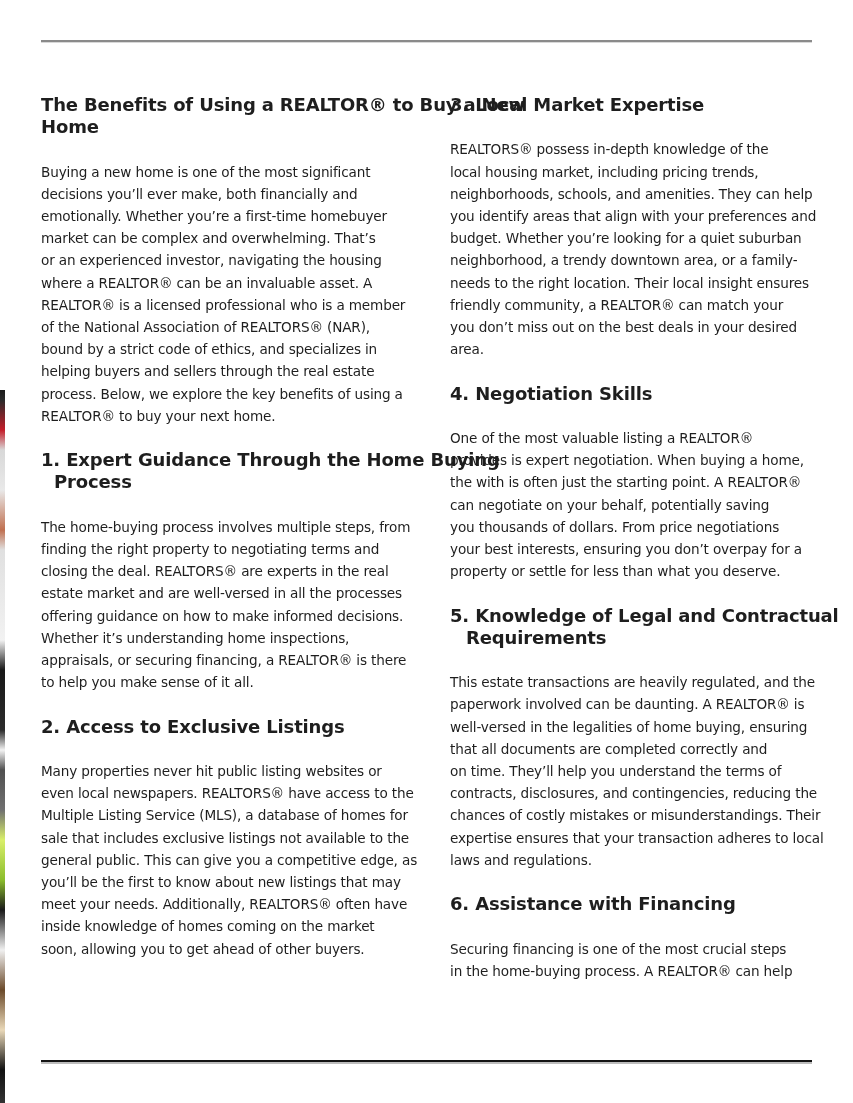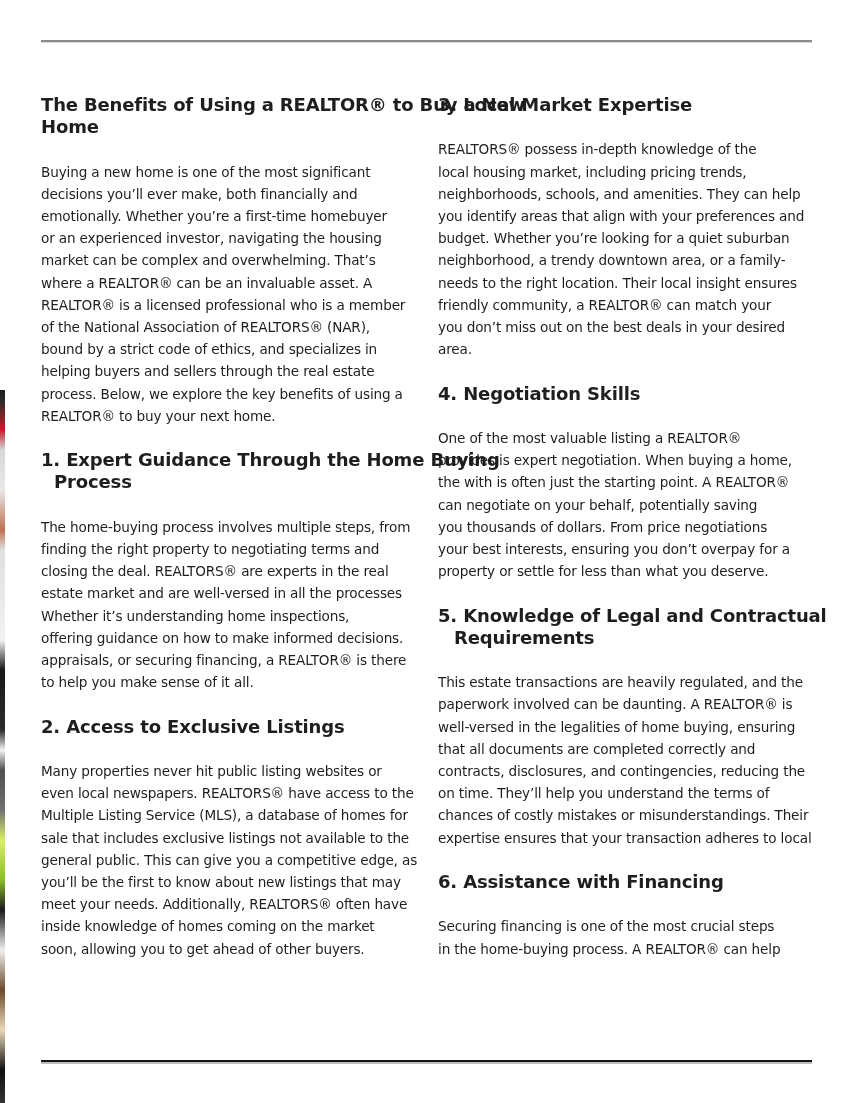--- a/index.html
+++ b/index.html
@@ -49,21 +49,21 @@
     }
     .column {
       position: absolute;
       top: 94px;
       width: 380px;
       font-size: 13.6px;
       line-height: 22.2px;
       letter-spacing: -0.15px;
     }
     .col-left { left: 41px; }
-    .col-right { left: 438px; width: 378px; }
+    .col-right { left: 450px; width: 378px; }
     .heading {
       font-weight: bold;
       margin: 0 0 22.2px 0;
       font-size: 18px;
       line-height: 22.2px;
     }
     .heading.indent {
       padding-left: 13px;
       text-indent: -13px;
     }
@@ -80,42 +80,42 @@
 
 <div class="column col-left">
   <div class="heading">
     <span class="line">The Benefits of Using a REALTOR® to Buy a New</span>
     <span class="line">Home</span>
   </div>
   <div class="para">
     <span class="line">Buying a new home is one of the most significant</span>
     <span class="line">decisions you’ll ever make, both financially and</span>
     <span class="line">emotionally. Whether you’re a first-time homebuyer</span>
+    <span class="line">market can be complex and overwhelming. That’s</span>
     <span class="line">or an experienced investor, navigating the housing</span>
-    <span class="line">market can be complex and overwhelming. That’s</span>
     <span class="line">where a REALTOR® can be an invaluable asset. A</span>
     <span class="line">REALTOR® is a licensed professional who is a member</span>
     <span class="line">of the National Association of REALTORS® (NAR),</span>
     <span class="line">bound by a strict code of ethics, and specializes in</span>
     <span class="line">helping buyers and sellers through the real estate</span>
     <span class="line">process. Below, we explore the key benefits of using a</span>
     <span class="line">REALTOR® to buy your next home.</span>
   </div>
 
   <div class="heading indent">
     <span class="line">1. Expert Guidance Through the Home Buying</span>
     <span class="line" style="padding-left:13px">Process</span>
   </div>
   <div class="para">
     <span class="line">The home-buying process involves multiple steps, from</span>
     <span class="line">finding the right property to negotiating terms and</span>
     <span class="line">closing the deal. REALTORS® are experts in the real</span>
     <span class="line">estate market and are well-versed in all the processes</span>
+    <span class="line">offering guidance on how to make informed decisions.</span>
     <span class="line">Whether it’s understanding home inspections,</span>
-    <span class="line">offering guidance on how to make informed decisions.</span>
     <span class="line">appraisals, or securing financing, a REALTOR® is there</span>
     <span class="line">to help you make sense of it all.</span>
   </div>
 
   <div class="heading">
     <span class="line">2. Access to Exclusive Listings</span>
   </div>
   <div class="para">
     <span class="line">Many properties never hit public listing websites or</span>
     <span class="line">even local newspapers. REALTORS® have access to the</span>
@@ -161,24 +161,25 @@
 
   <div class="heading">
     <span class="line">5. Knowledge of Legal and Contractual</span>
     <span class="line" style="padding-left:16px">Requirements</span>
   </div>
   <div class="para">
     <span class="line">This estate transactions are heavily regulated, and the</span>
     <span class="line">paperwork involved can be daunting. A REALTOR® is</span>
     <span class="line">well-versed in the legalities of home buying, ensuring</span>
     <span class="line">that all documents are completed correctly and</span>
+    <span class="line">on time. They’ll help you understand the terms of</span>
     <span class="line">contracts, disclosures, and contingencies, reducing the</span>
-    <span class="line">on time. They’ll help you understand the terms of</span>
     <span class="line">chances of costly mistakes or misunderstandings. Their</span>
     <span class="line">expertise ensures that your transaction adheres to local</span>
+    <span class="line">laws and regulations.</span>
   </div>
 
   <div class="heading">
     <span class="line">6. Assistance with Financing</span>
   </div>
   <div class="para">
     <span class="line">Securing financing is one of the most crucial steps</span>
     <span class="line">in the home-buying process. A REALTOR® can help</span>
   </div>
 </div>

